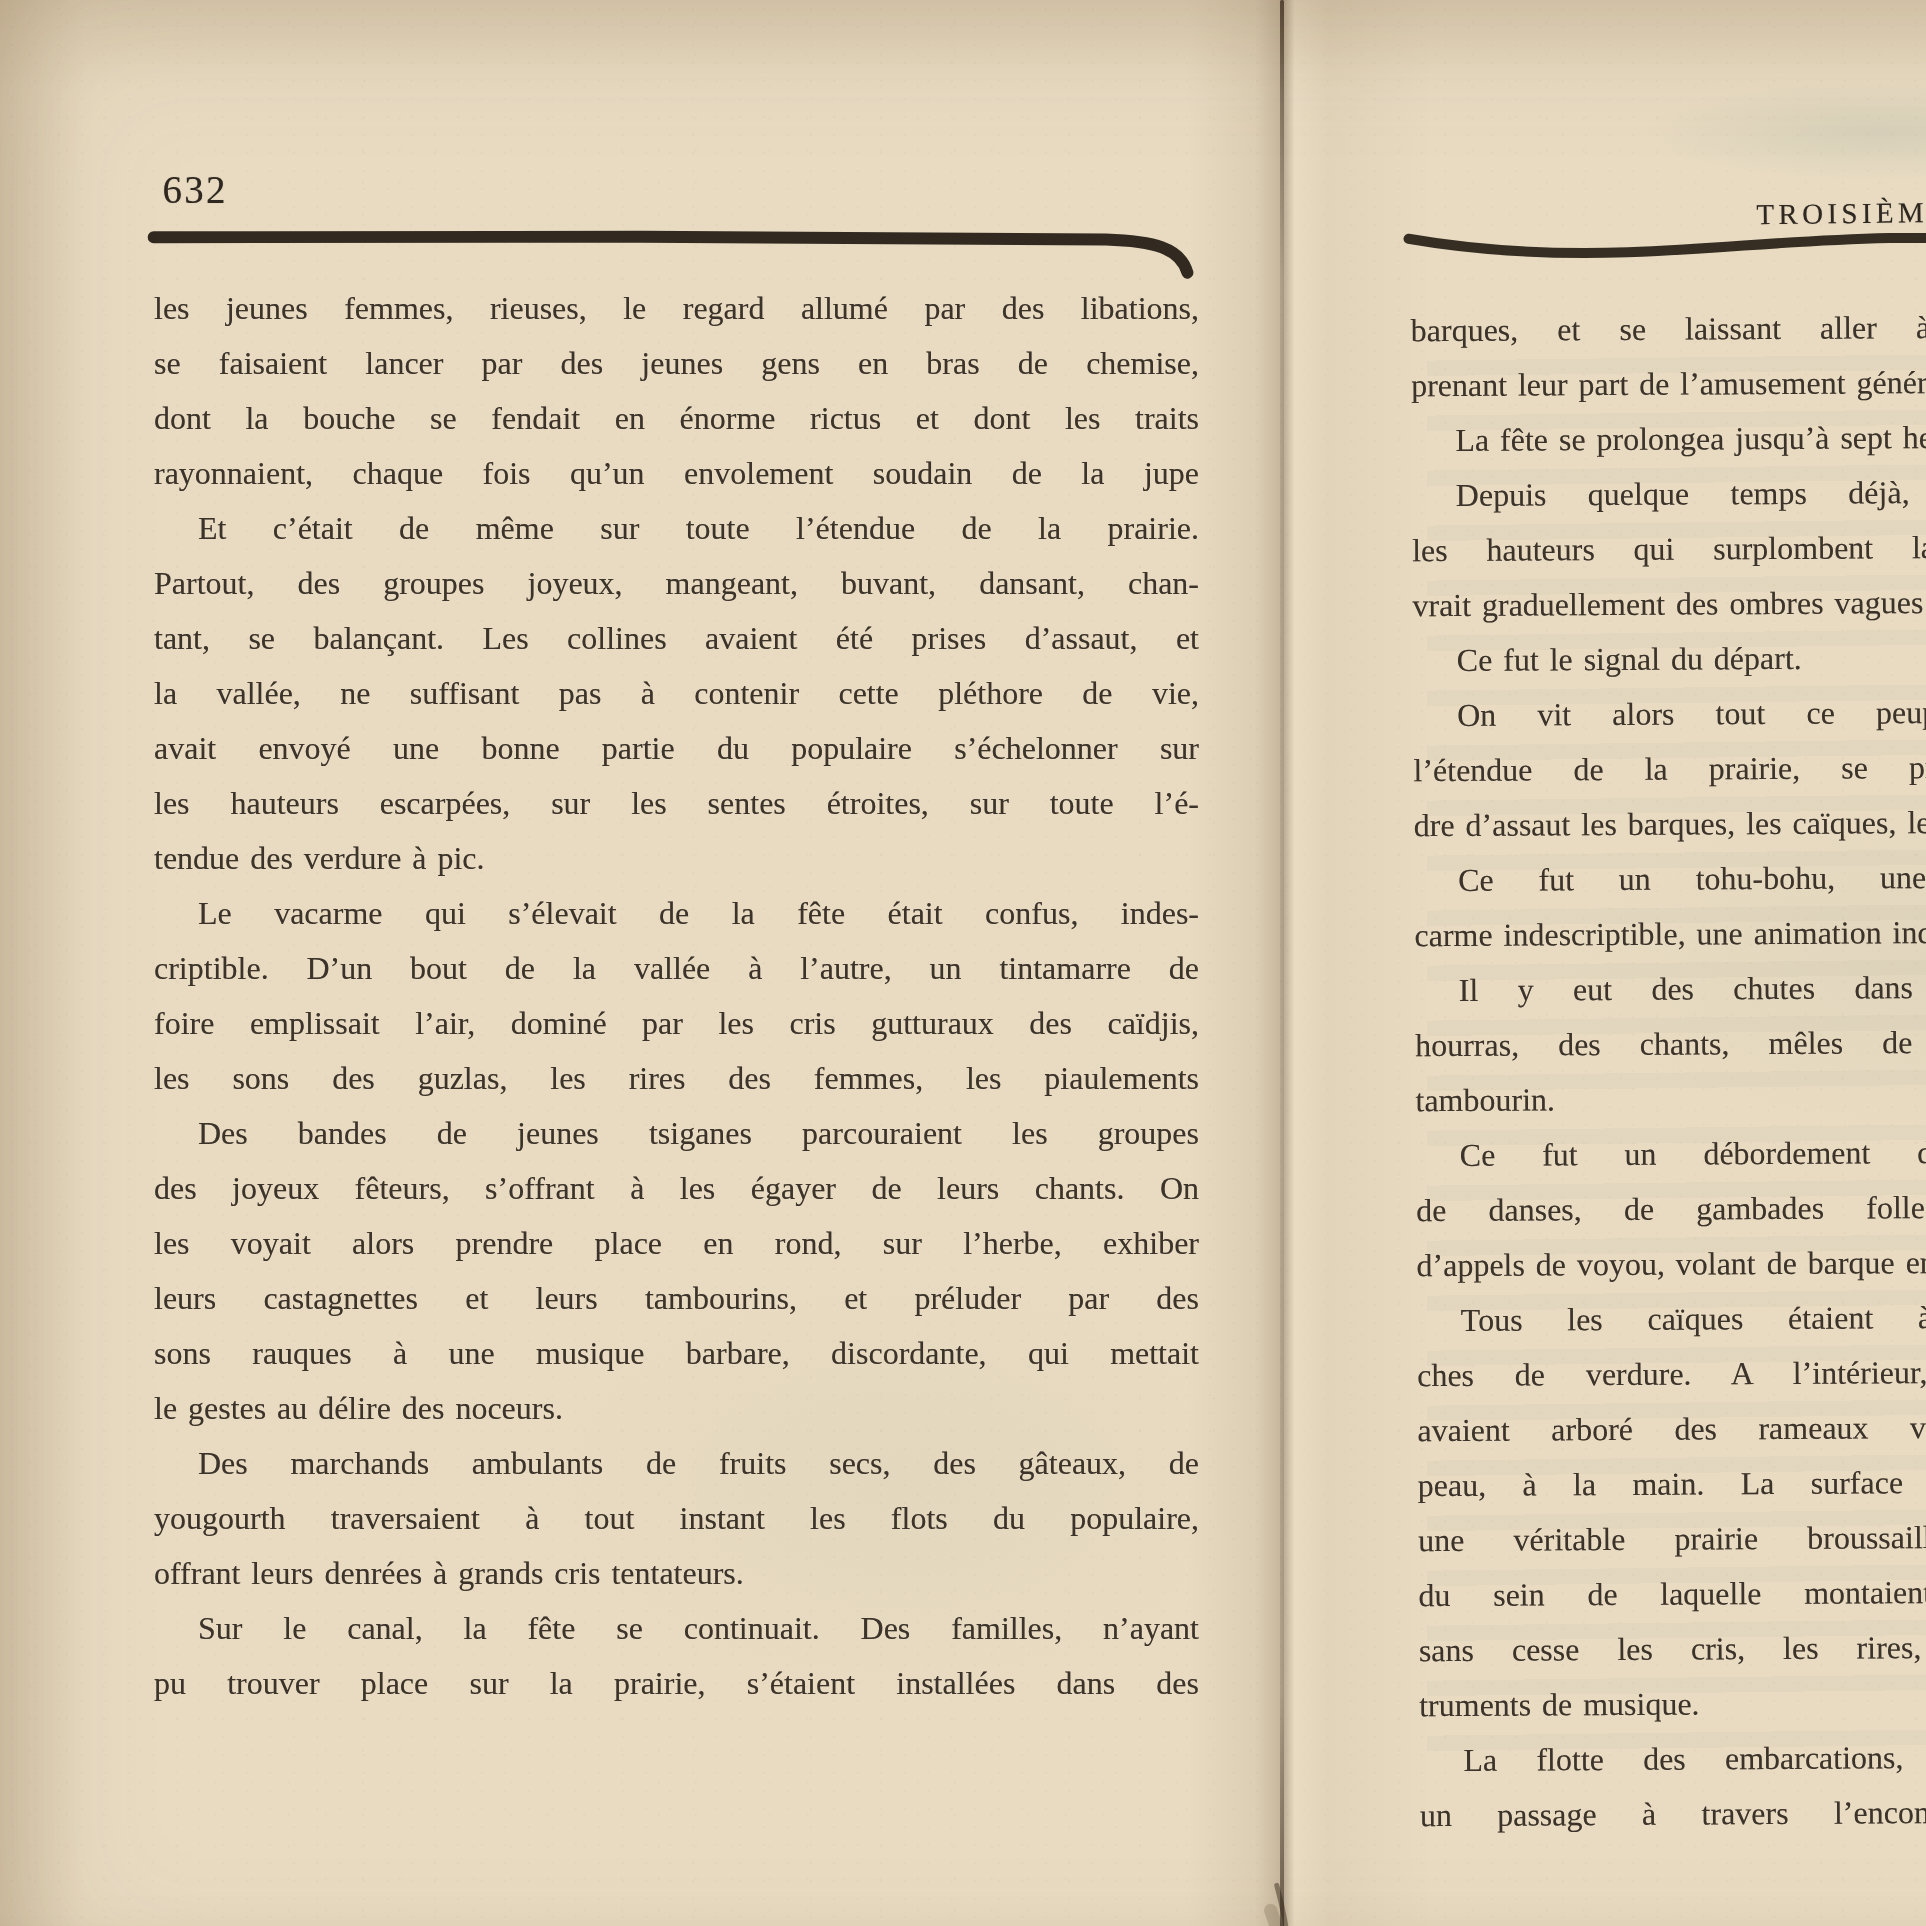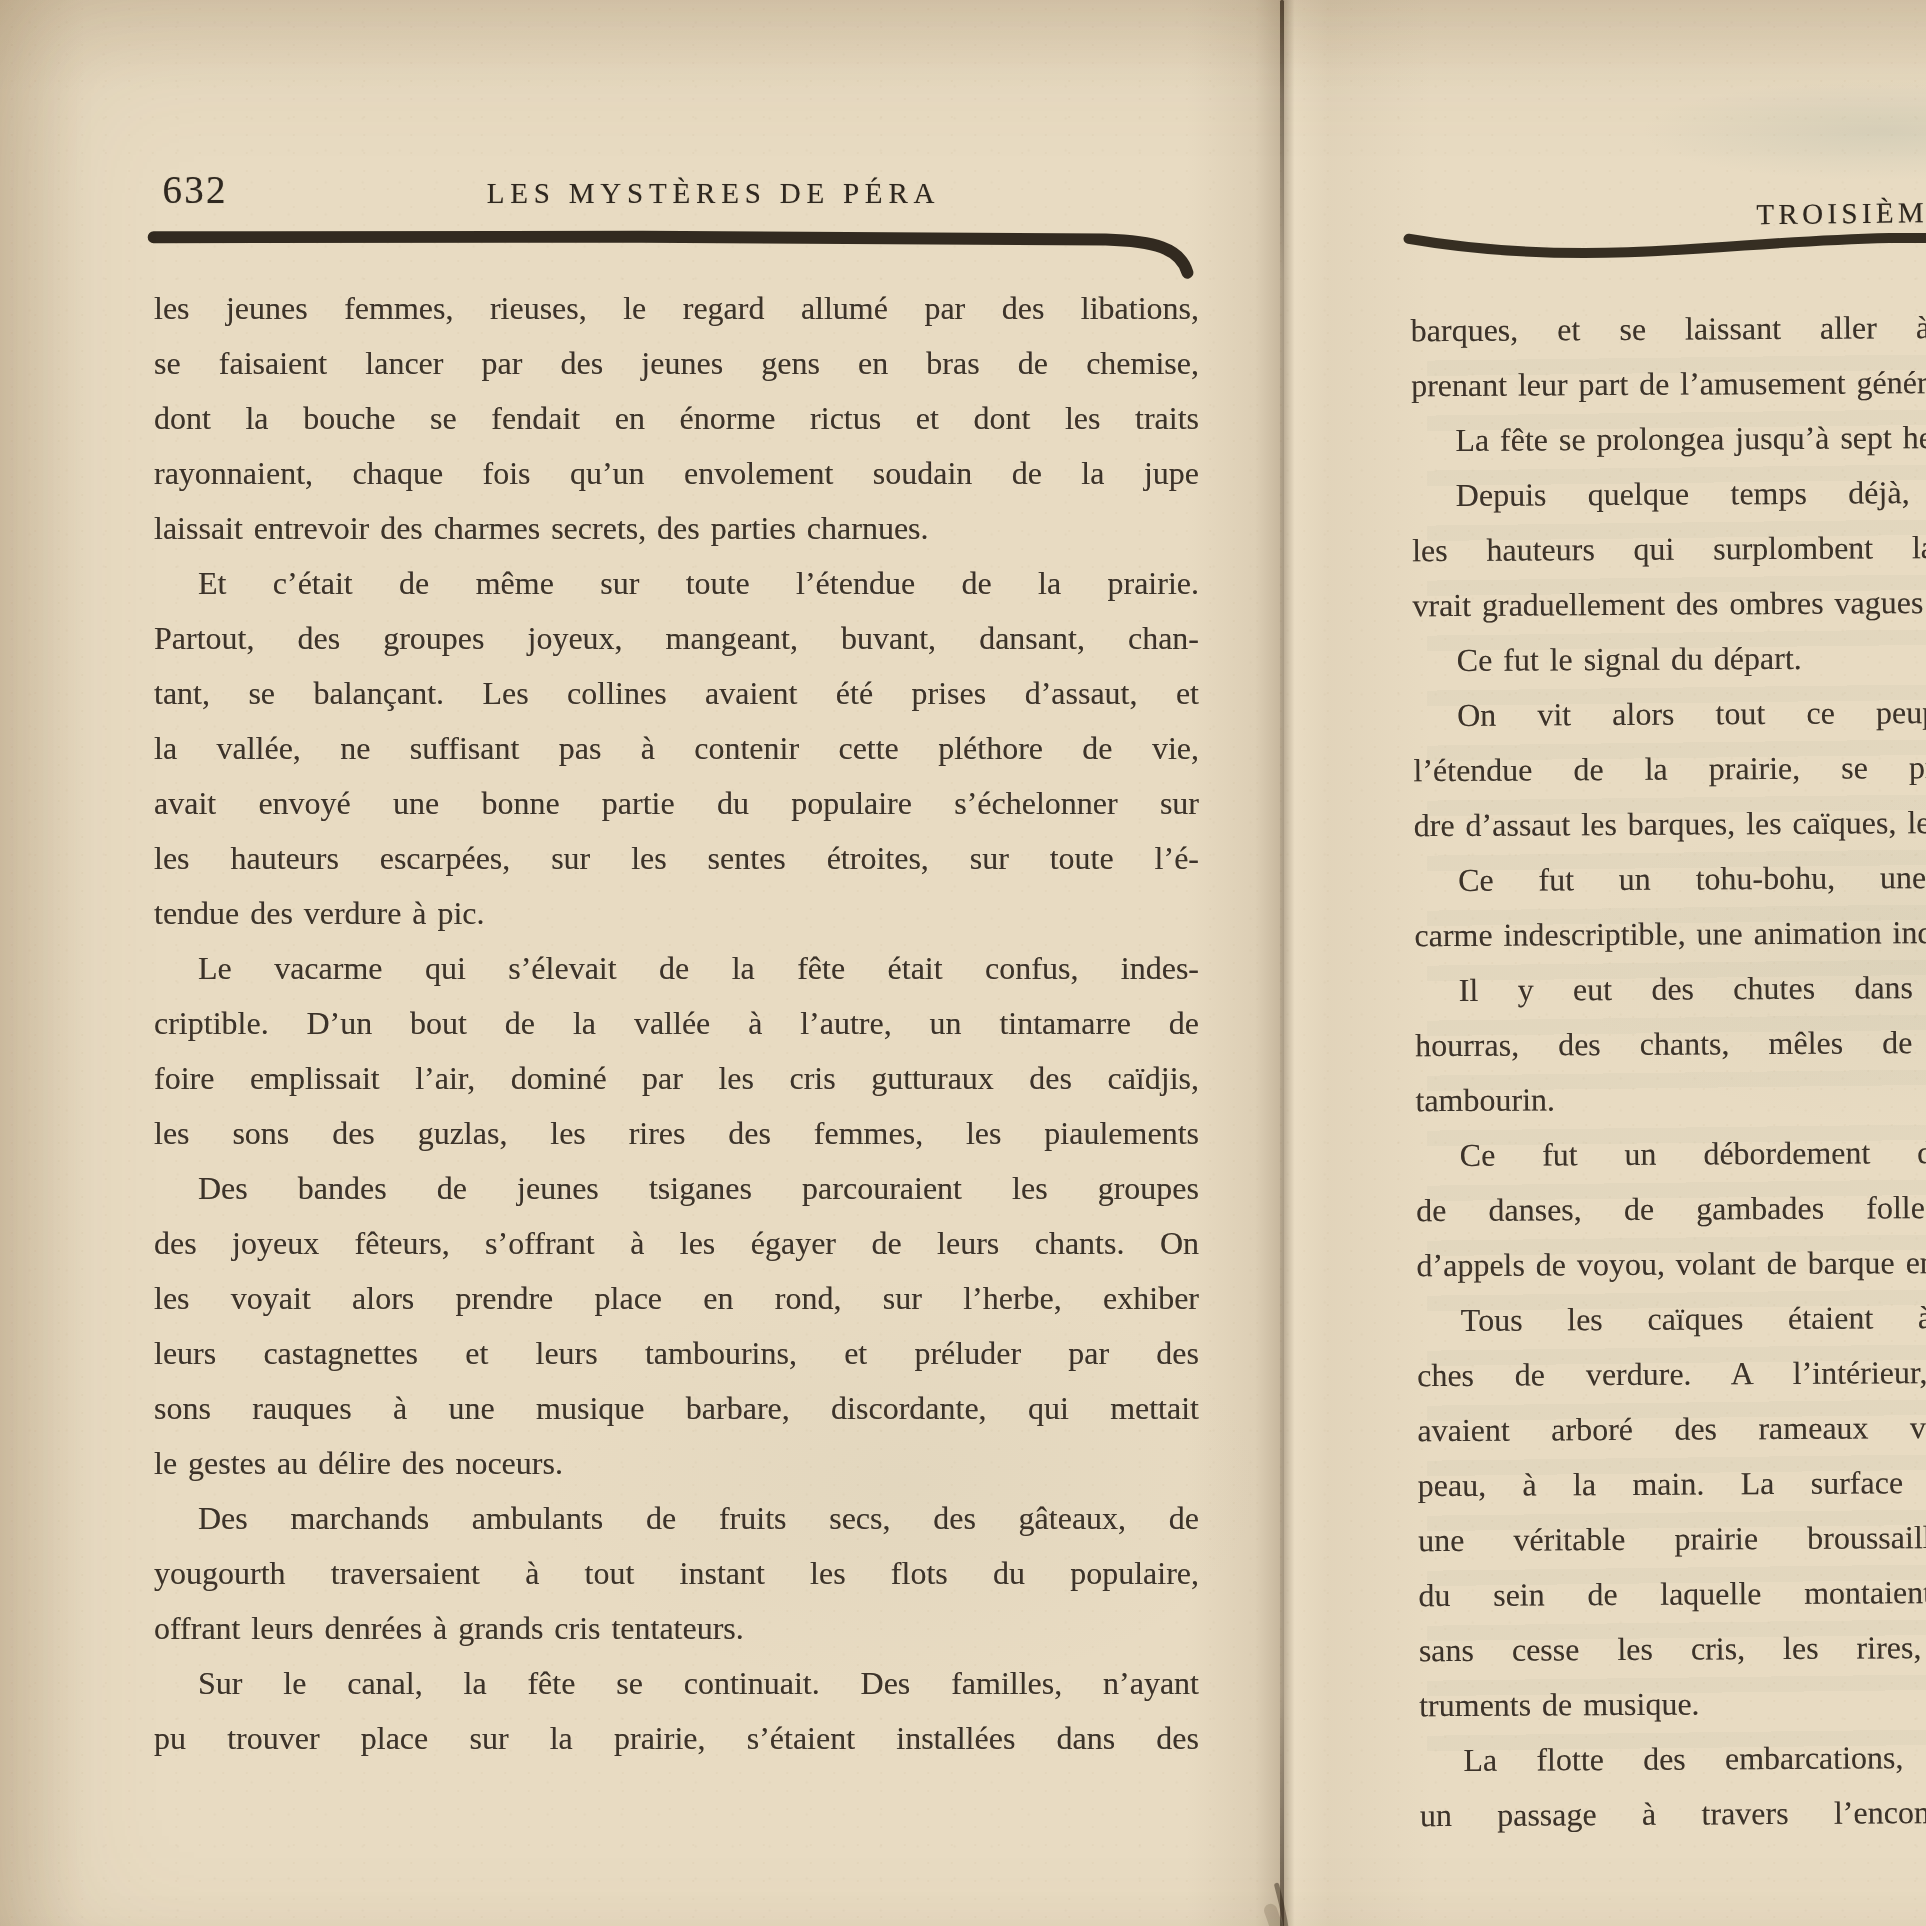--- a/index.html
+++ b/index.html
@@ -102,28 +102,26 @@
   <div class="grain"></div>
   <div class="bleed-stripes"></div>
   <div class="bleed-blob bb1"></div>
   <div class="bleed-blob bb2"></div>
   <div class="bleed-blob bb3"></div>
   <div class="bleed-blob bb4"></div>
 
   <section class="page page-left">
     <header class="page-header">
       <span class="pagenum">632</span>
-      <span class="runtitle">LES MYSTÈRES DE PÉRA</span>
     </header>
     <div class="page-text" id="left-lines">
         <div class="line">les jeunes femmes, rieuses, le regard allumé par des libations,</div>
         <div class="line">se faisaient lancer par des jeunes gens en bras de chemise,</div>
         <div class="line">dont la bouche se fendait en énorme rictus et dont les traits</div>
         <div class="line">rayonnaient, chaque fois qu’un envolement soudain de la jupe</div>
-        <div class="line parend">laissait entrevoir des charmes secrets, des parties charnues.</div>
         <div class="line indent">Et c’était de même sur toute l’étendue de la prairie.</div>
         <div class="line">Partout, des groupes joyeux, mangeant, buvant, dansant, chan-</div>
         <div class="line">tant, se balançant. Les collines avaient été prises d’assaut, et</div>
         <div class="line">la vallée, ne suffisant pas à contenir cette pléthore de vie,</div>
         <div class="line">avait envoyé une bonne partie du populaire s’échelonner sur</div>
         <div class="line">les hauteurs escarpées, sur les sentes étroites, sur toute l’é-</div>
         <div class="line parend">tendue des verdure à pic.</div>
         <div class="line indent">Le vacarme qui s’élevait de la fête était confus, indes-</div>
         <div class="line">criptible. D’un bout de la vallée à l’autre, un tintamarre de</div>
         <div class="line">foire emplissait l’air, dominé par les cris gutturaux des caïdjis,</div>

